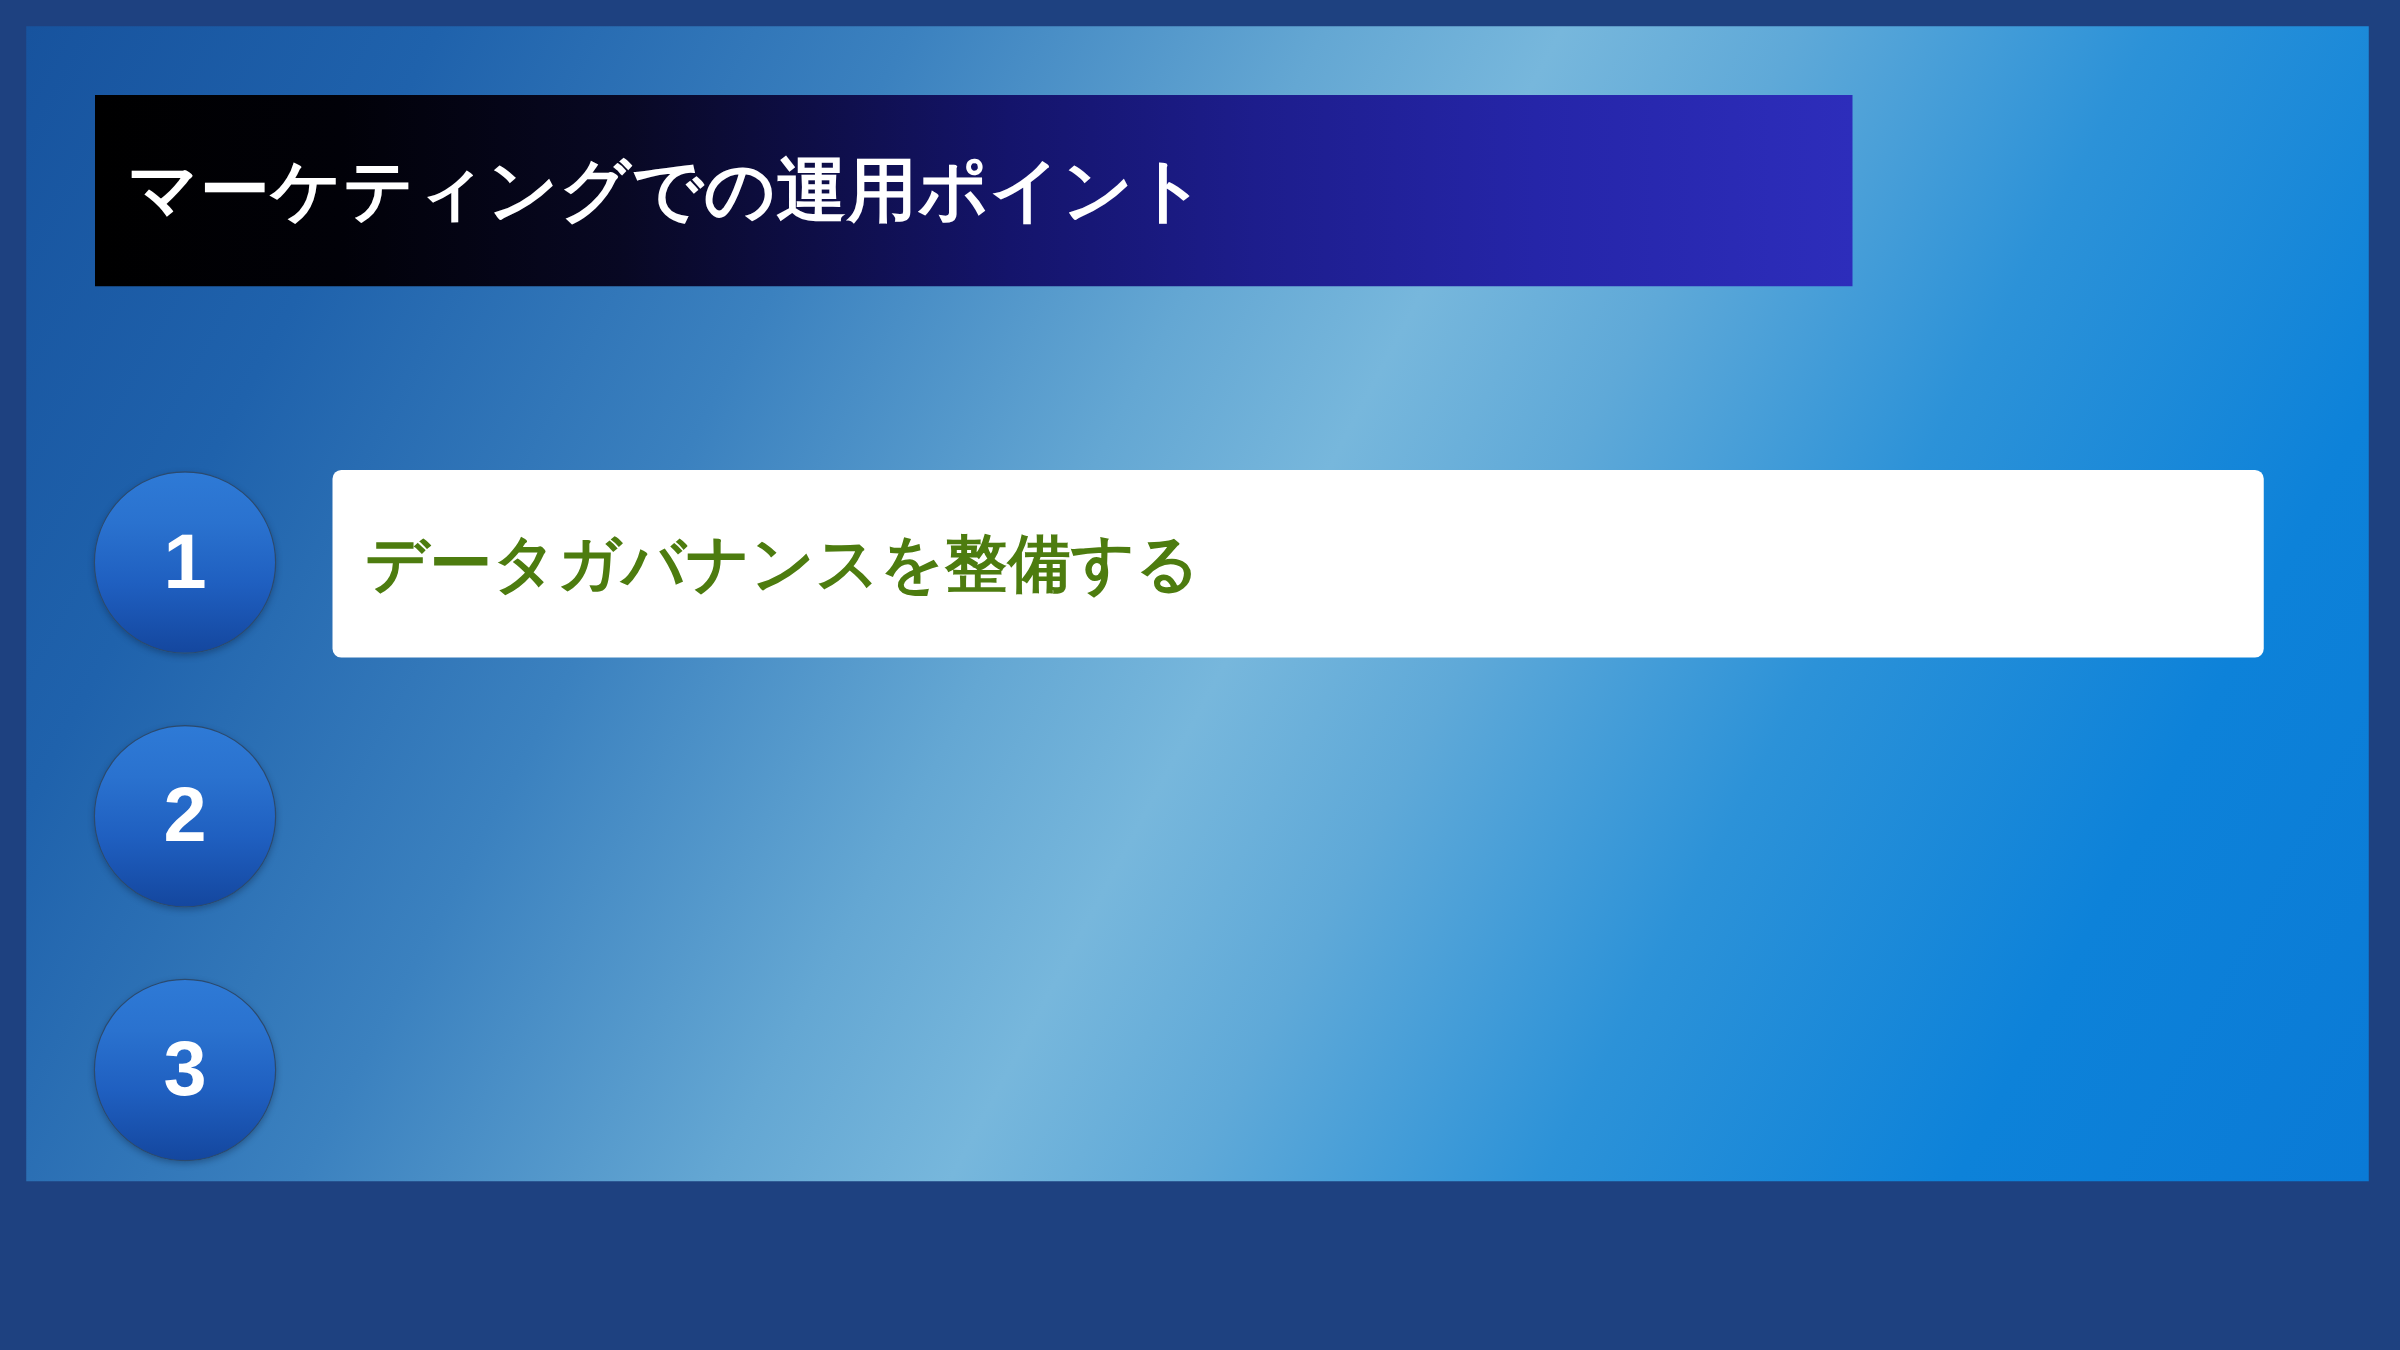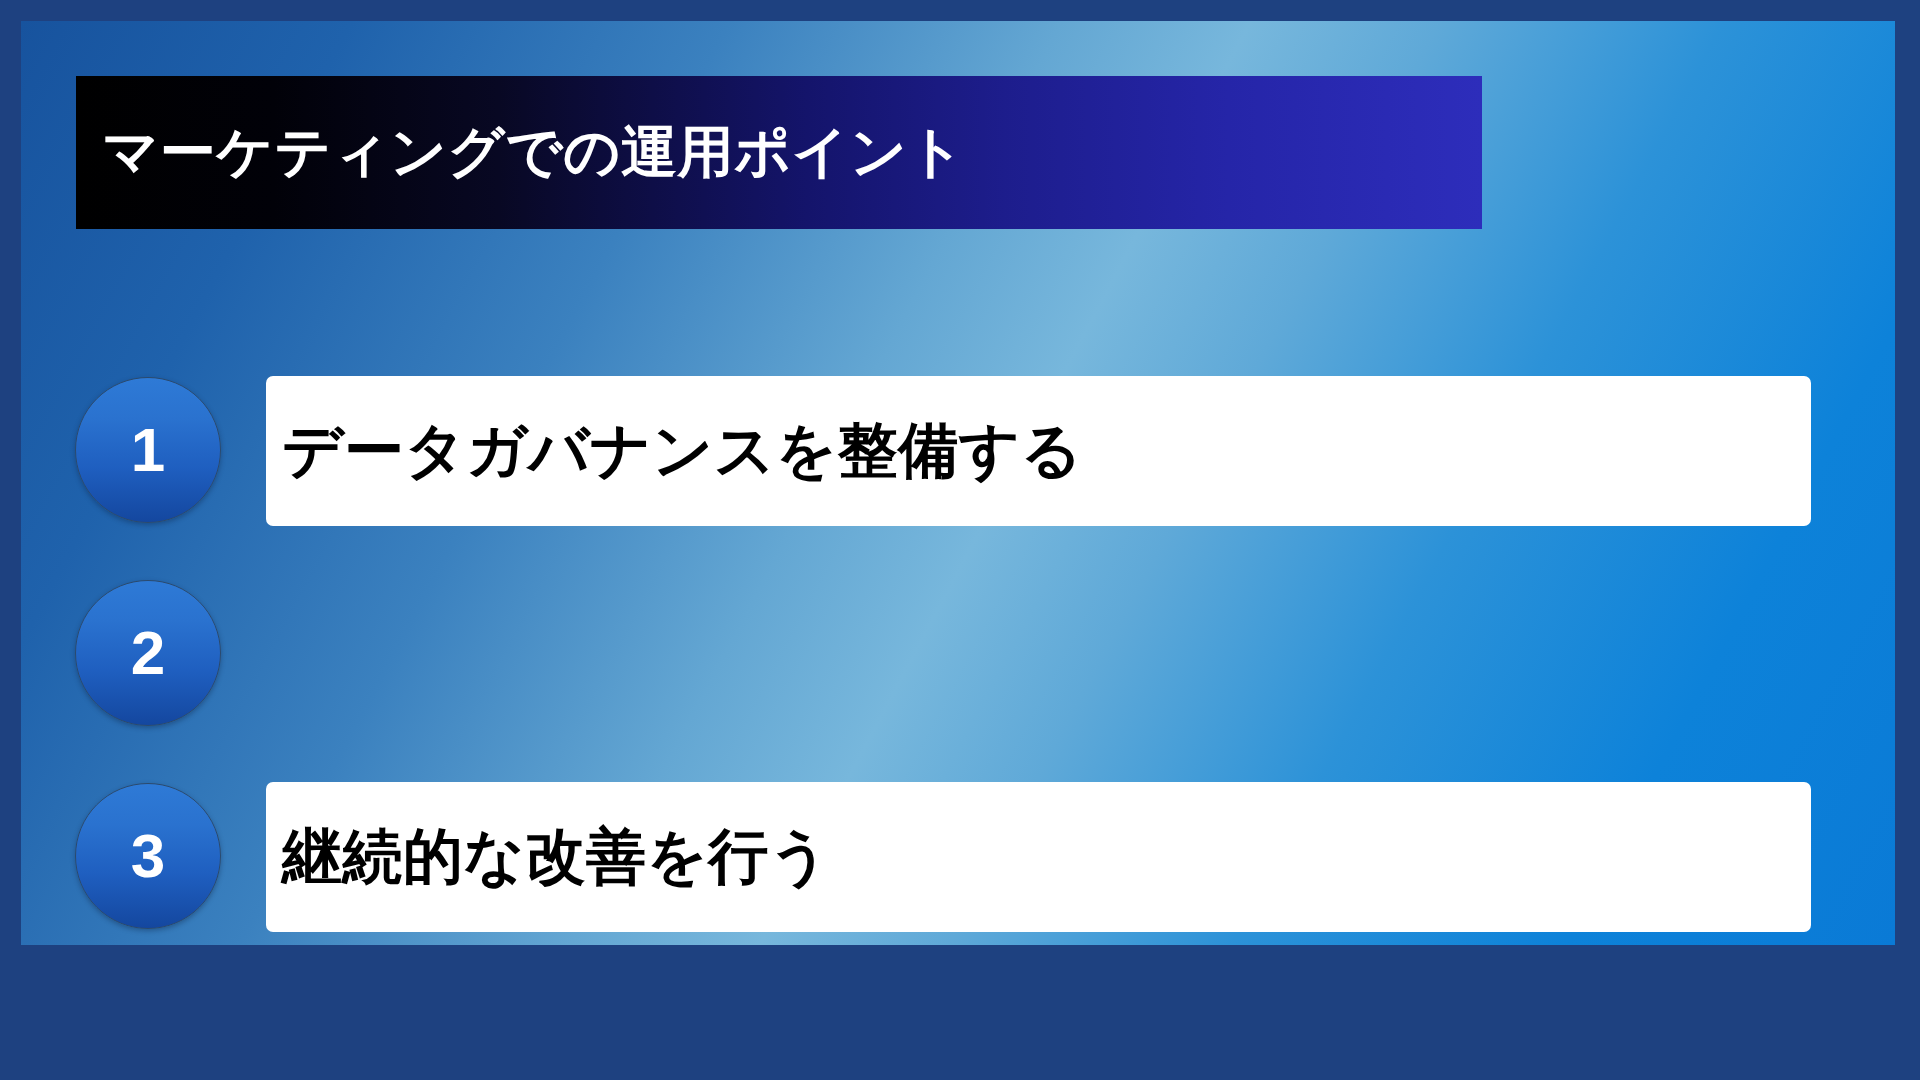--- a/index.html
+++ b/index.html
@@ -107,24 +107,24 @@
     top: 0px;
     width: 1545px;
     height: 150px;
     background: #ffffff;
     border-radius: 7px;
     display: flex;
     align-items: center;
     box-sizing: border-box;
   }
   .item-box .label {
-    color: #000000;
-    font-size: 60px;
+    color: #4d7c0f;
+    font-size: 50px;
     font-weight: bold;
-    padding-left: 16px;
+    padding-left: 26px;
     white-space: nowrap;
     letter-spacing: 0.5px;
   }
 </style>
 </head>
 <body>
 
 <div id="slide">
   <div id="canvas">
 
@@ -144,19 +144,16 @@
     <div class="row r2">
       <div class="num-circle">
         <span>2</span>
       </div>
     </div>
 
     <div class="row r3">
       <div class="num-circle">
         <span>3</span>
       </div>
-      <div class="item-box">
-        <div class="label">継続的な改善を行う</div>
-      </div>
     </div>
 
   </div>
 </div>
 
 </body></html>

